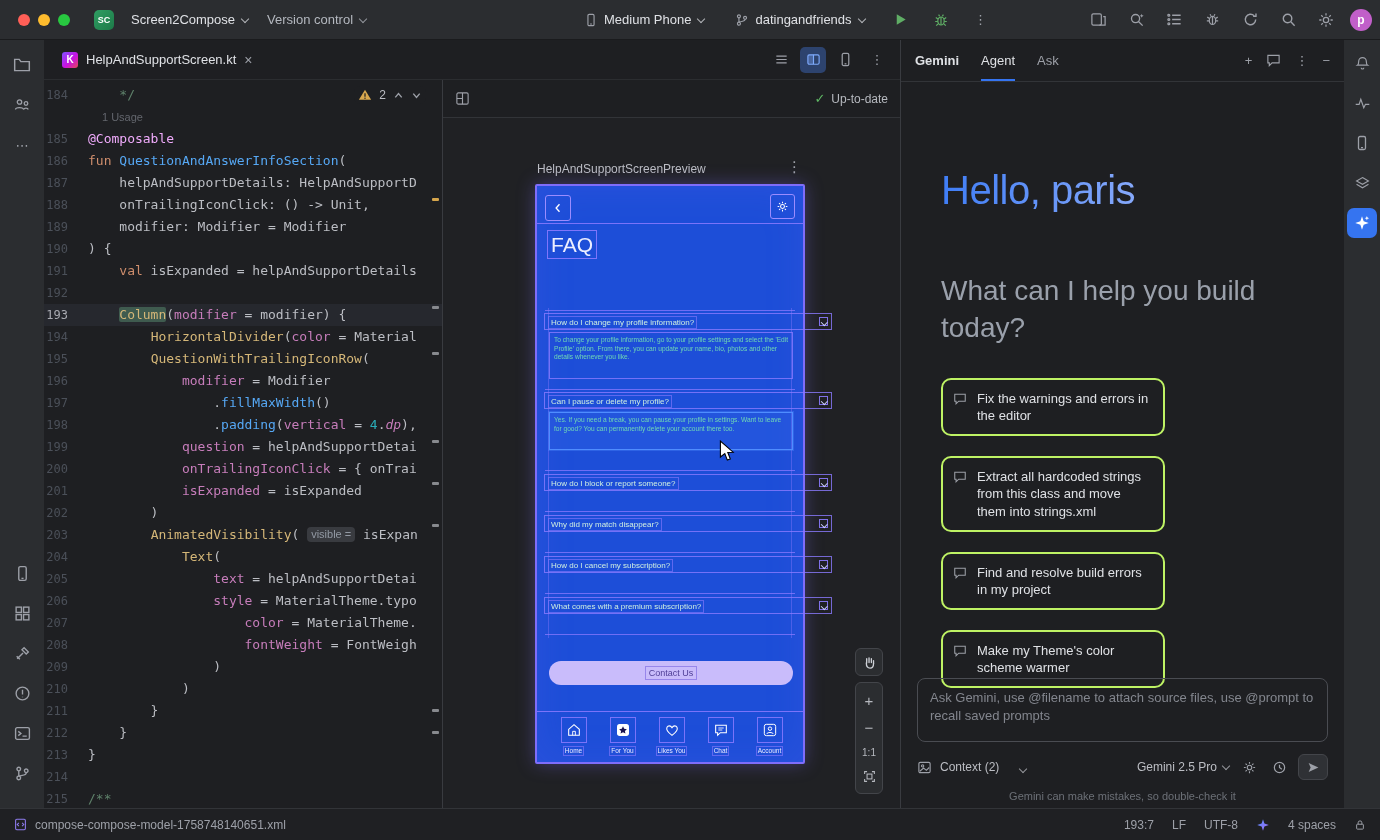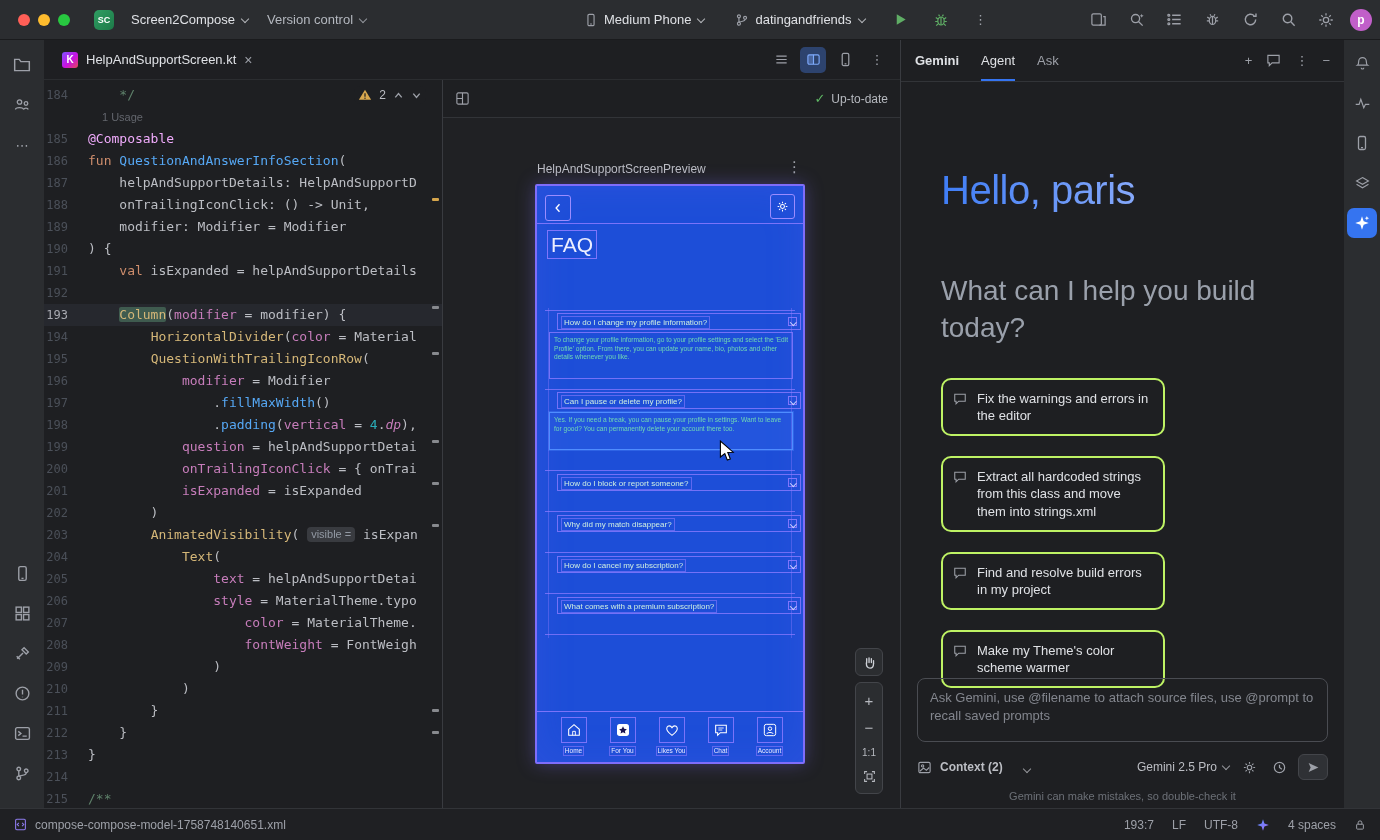--- a/index.html
+++ b/index.html
@@ -69,21 +69,21 @@
   .phone{position:absolute;left:92px;top:66px;width:270px;height:580px;border:2px solid #7f6dfa;border-radius:2px;background:#1d4ed8;box-shadow:0 0 18px rgba(127,109,250,.35), inset 0 0 40px rgba(127,109,250,.14);}
   .bp-back{position:absolute;left:8px;top:9px;width:26px;height:26px;border:1.5px solid #9b8cff;border-radius:3px;display:flex;align-items:center;justify-content:center;}
   .bp-gear{position:absolute;right:8px;top:8px;width:25px;height:25px;border:1.5px solid #9b8cff;border-radius:3px;display:flex;align-items:center;justify-content:center;color:#fff;}
   .bp-topline{position:absolute;left:0;right:0;top:37px;border-top:1px solid rgba(139,122,255,.85);}
   .bp-title{position:absolute;left:10px;top:44px;font-size:21px;color:#eceeff;border:1px solid rgba(139,122,255,.9);padding:0 3px;line-height:27px;}
   .bp-search{position:absolute;left:12px;top:84px;width:244px;height:22px;border:1.5px solid #9b8cff;border-radius:4px;background:rgba(139,122,255,.10);}
   .bp-search-icon{position:absolute;left:6px;top:3px;width:20px;height:14px;border:1px solid rgba(139,122,255,.8);display:flex;align-items:center;justify-content:center;color:#fff;}
   .bp-search-label{position:absolute;left:32px;top:3px;font-size:9.5px;line-height:13px;color:#e4e7ff;border:1px solid rgba(139,122,255,.8);padding:0 2px;}
   .bp-col-bounds{position:absolute;left:11px;right:11px;top:122px;height:330px;border-left:1px solid rgba(139,122,255,.4);border-right:1px solid rgba(139,122,255,.4);}
   .bp-divider{position:absolute;left:8px;right:8px;border-top:1px solid rgba(139,122,255,.75);}
-  .bp-qrow{position:absolute;left:20px;width:244px;height:17px;border:1px solid rgba(139,122,255,.8);}
+  .bp-qrow{position:absolute;left:7px;width:288px;height:17px;border:1px solid rgba(139,122,255,.8);}
   .bp-qtext{position:absolute;left:3px;top:2px;font-size:8px;line-height:11px;color:#cfeee0;border:1px solid rgba(139,122,255,.6);padding:0 2px;white-space:nowrap;max-width:218px;overflow:hidden;}
   .bp-expand{position:absolute;right:3px;top:3px;width:9px;height:9px;border:1px solid rgba(139,122,255,.9);}
   .bp-expand::after{content:"";position:absolute;left:2px;top:1.5px;width:3.5px;height:3.5px;border-right:1px solid #cfd2ff;border-bottom:1px solid #cfd2ff;transform:rotate(45deg);}
   .bp-answer{position:absolute;left:12px;width:244px;border:1px solid rgba(139,122,255,.8);font-size:6.6px;line-height:8.6px;color:#6fd6b6;padding:3px 4px;overflow:hidden;}
   .bp-answer.selected{border:1.5px solid #4f8dff;background:rgba(79,141,255,.13);box-shadow:0 0 0 1px rgba(79,141,255,.35);}
   .bp-contact{position:absolute;left:12px;top:475px;width:244px;height:24px;background:#c9bcfb;border-radius:12px;display:flex;align-items:center;justify-content:center;}
   .bp-contact span{font-size:9px;line-height:12px;color:#4f3e96;border:1px solid rgba(110,90,220,.55);padding:0 3px;}
   .bp-navline{position:absolute;left:0;right:0;top:525px;border-top:1px solid rgba(139,122,255,.85);}
   .bp-nav-cell{position:absolute;top:531px;width:45px;height:45px;text-align:center;}
   .bp-nav-icon{width:26px;height:26px;border:1px solid rgba(139,122,255,.85);margin:0 auto;display:flex;align-items:center;justify-content:center;}
@@ -541,20 +541,23 @@
                     <span class="bp-qtext">How do I cancel my subscription?</span>
                     <span class="bp-expand"></span>
                   </div>
                   <div class="bp-divider" style="top: 407px;"></div>
                   <div class="bp-qrow" style="top: 411px;">
                     <span class="bp-qtext">What comes with a premium subscription?</span>
                     <span class="bp-expand"></span>
                   </div>
                   <div class="bp-divider" style="top: 448px;"></div>
                 </div>
+              <div class="bp-contact">
+                  <span>Contact Us</span>
+                </div>
               <div class="bp-navline"></div>
               <div>
                   <div class="bp-nav-cell" style="left: 14px;">
                     <div class="bp-nav-icon">
                       <svg viewBox="0 0 24 24">
                         <path d="M4 11 L12 4 L20 11 V20 H4 Z" fill="none" stroke="#fff" stroke-width="1.6"></path>
                         <path d="M10 20 V14 H14 V20" fill="none" stroke="#fff" stroke-width="1.4"></path>
                       </svg>
                     </div>
                     <div class="bp-nav-label">Home</div>
@@ -681,21 +684,21 @@
           </div>
         <div class="g-input">Ask Gemini, use @filename to attach source files, use @prompt to recall saved prompts</div>
         <div class="g-controls">
           <span>
               <svg width="15" height="15" viewBox="0 0 16 16" fill="none" stroke="#9da0a8" stroke-width="1.2">
                 <rect x="2" y="2.5" width="12" height="11" rx="1.5"></rect>
                 <circle cx="6" cy="6.3" r="1.2"></circle>
                 <path d="M3 12 L7 8.5 L10 11 L13 8"></path>
               </svg>
             </span>
-          <span style="display:flex;align-items:flex-end;gap:20px;font-weight:bold;">
+          <span style="display:flex;align-items:flex-end;gap:20px;">
               <span>Context (2)</span>
               <span class="caret"></span>
             </span>
           <span class="spacer"></span>
           <span style="display:flex;align-items:center;gap:5px;">
               <span>Gemini 2.5 Pro</span>
               <span class="caret"></span>
             </span>
           <span class="ibtn" style="width:22px;height:22px">
               <svg width="15" height="15" viewBox="0 0 20 20" fill="none" stroke="currentColor" stroke-width="1.5">

